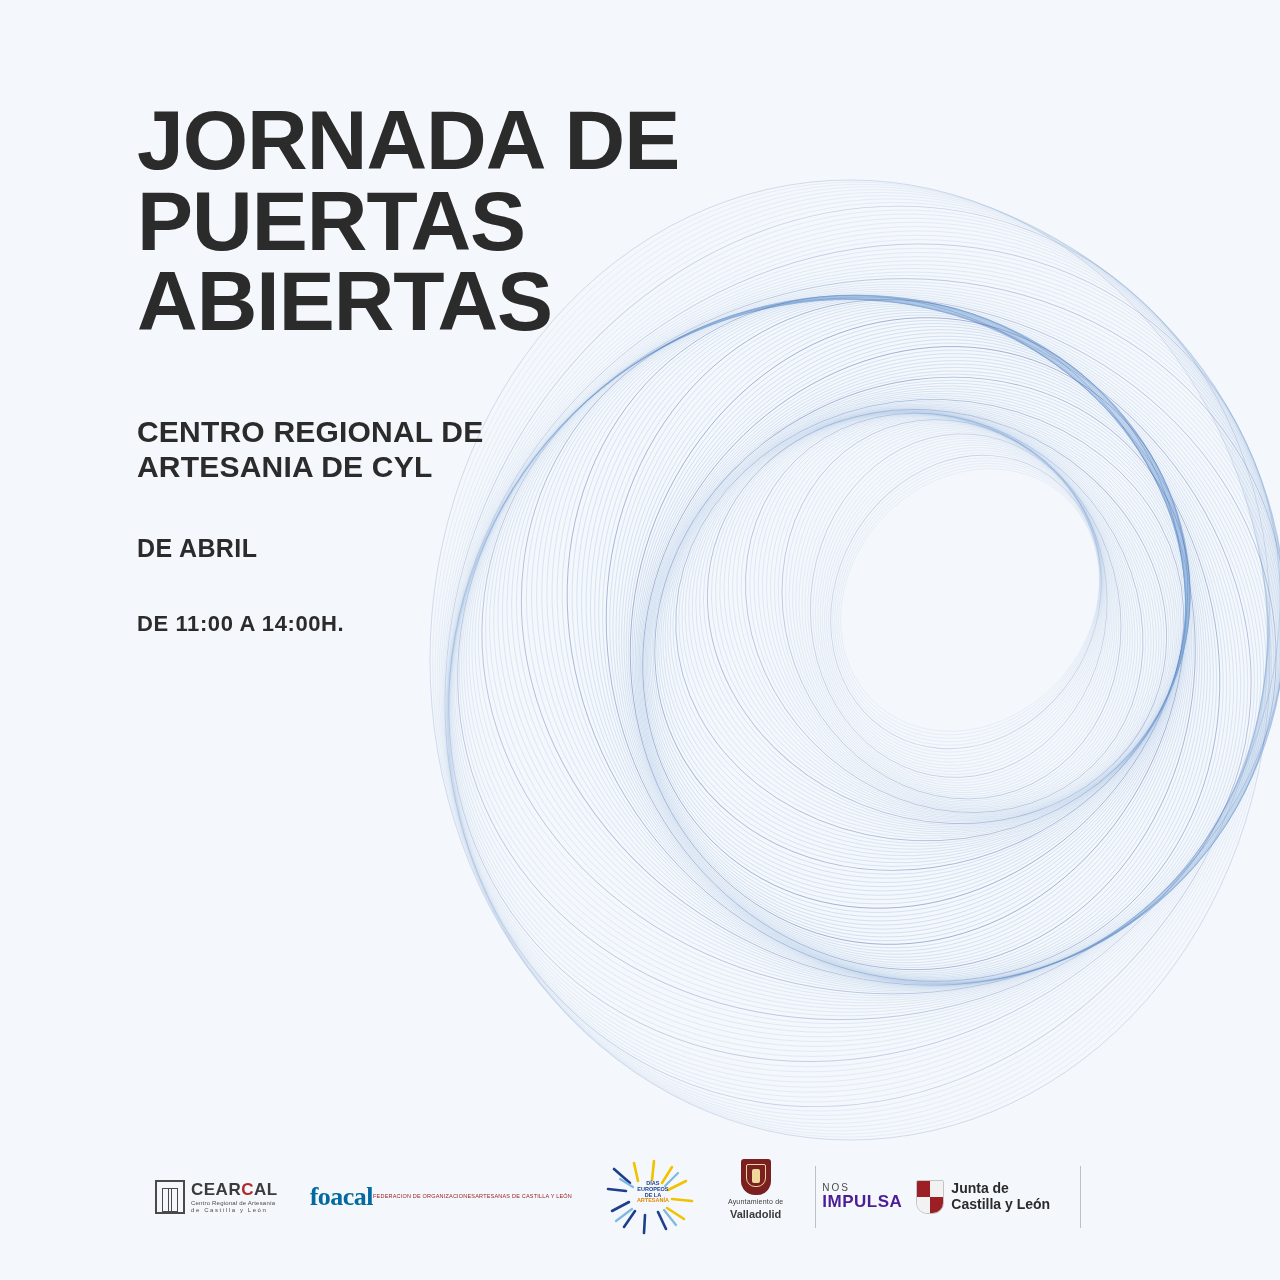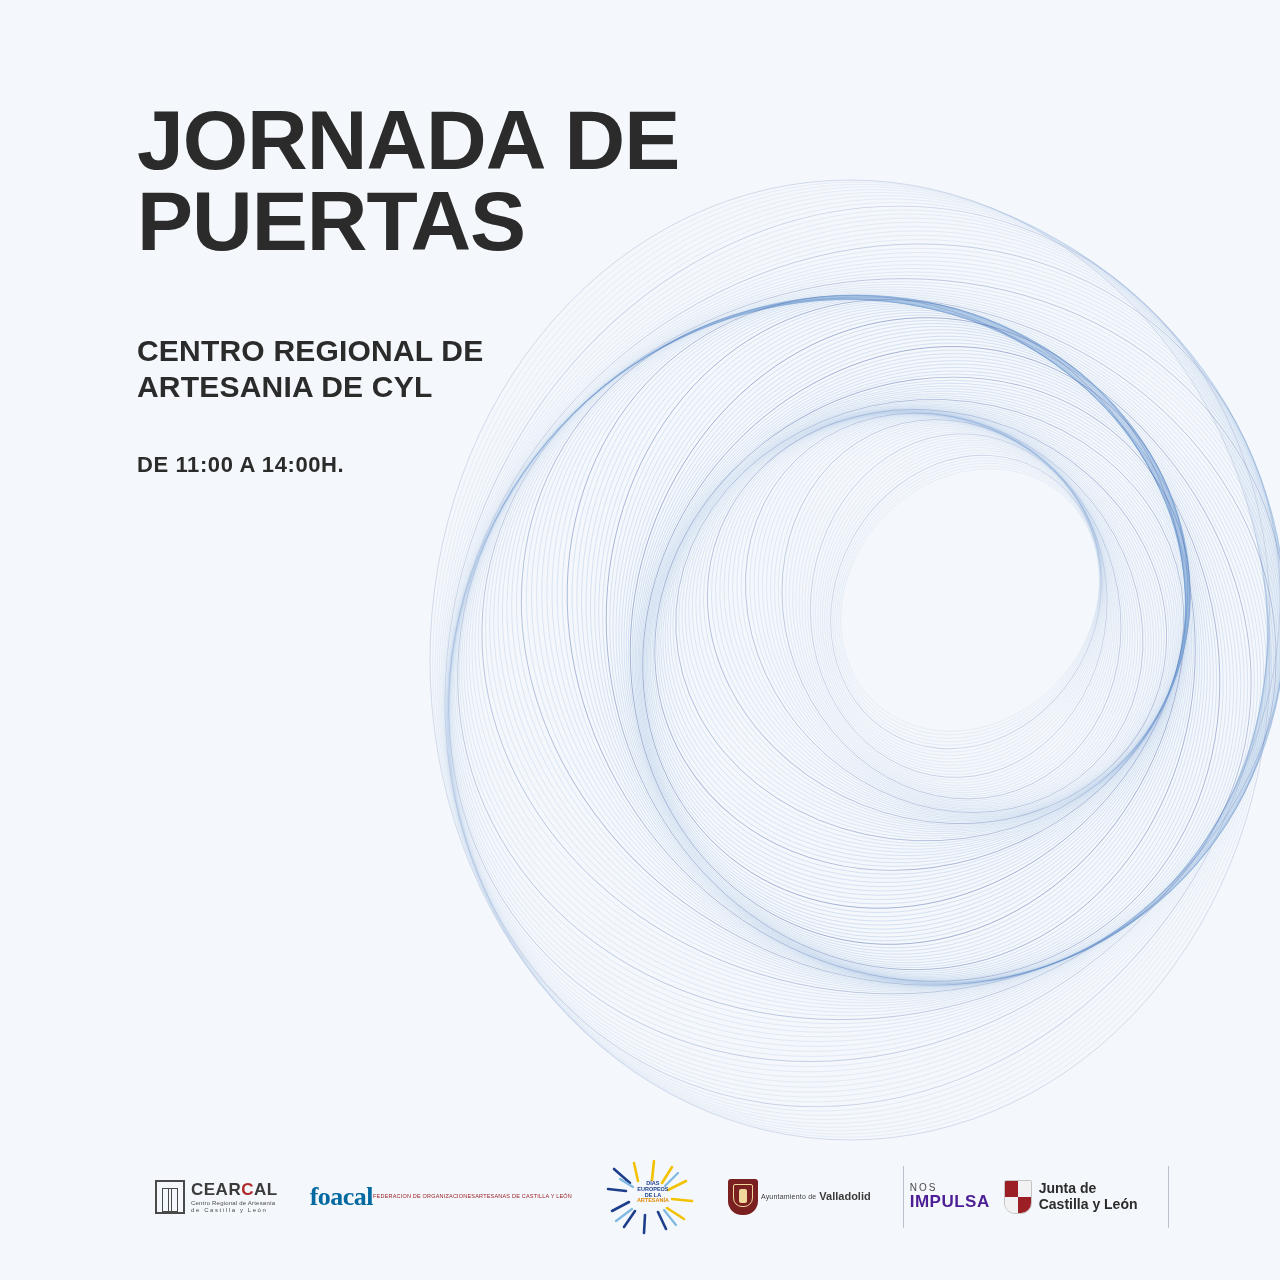--- a/index.html
+++ b/index.html
@@ -196,21 +196,21 @@
     line-height: 1.05;
     color: #1d3f8b;
     font-size: 5.5px;
     font-weight: 700;
   }
   .dea-text .dea-art { color: #e08a00; font-size: 5.5px; }
 
   
   .logo-vll {
     display: flex;
-    flex-direction: row;
+    flex-direction: column;
     align-items: center;
     gap: 3px;
   }
   .vll-shield {
     width: 30px;
     height: 36px;
     background: #7a2020;
     border-radius: 3px 3px 14px 14px;
     position: relative;
   }
@@ -464,28 +464,30 @@
           <ellipse cx="589.1946308724832" cy="500.4026845637584" rx="122.01342281879192" ry="142.28187919463085" transform="rotate(39.60000000000002 589.1946308724832 500.4026845637584)" fill="none" stroke="#7fa8d8" stroke-width="0.55" opacity="0.218"></ellipse>
           <ellipse cx="590" cy="500" rx="120" ry="140" transform="rotate(42.30000000000001 590 500)" fill="none" stroke="#7fa8d8" stroke-width="0.55" opacity="0.214"></ellipse>
         </g>
     </svg>
   </div>
 
   <div class="text-block">
     <h1 class="headline">
       <span class="hl-line">JORNADA DE</span>
       <span class="hl-line">PUERTAS</span>
+      <span class="hl-line">ABIERTAS</span>
     </h1>
 
     <div class="subhead">
       <span class="sh-line">CENTRO REGIONAL DE</span>
       <span class="sh-line">ARTESANIA DE CYL</span>
     </div>
 
     <div class="date">
+      <span class="d-line">DE ABRIL</span>
     </div>
 
     <div class="time">DE 11:00 A 14:00H.</div>
   </div>
 
   <div class="logo-strip">
 
     <div class="logo logo-cearcal">
       <div class="cearcal-mark"></div>
       <div class="cearcal-text">

